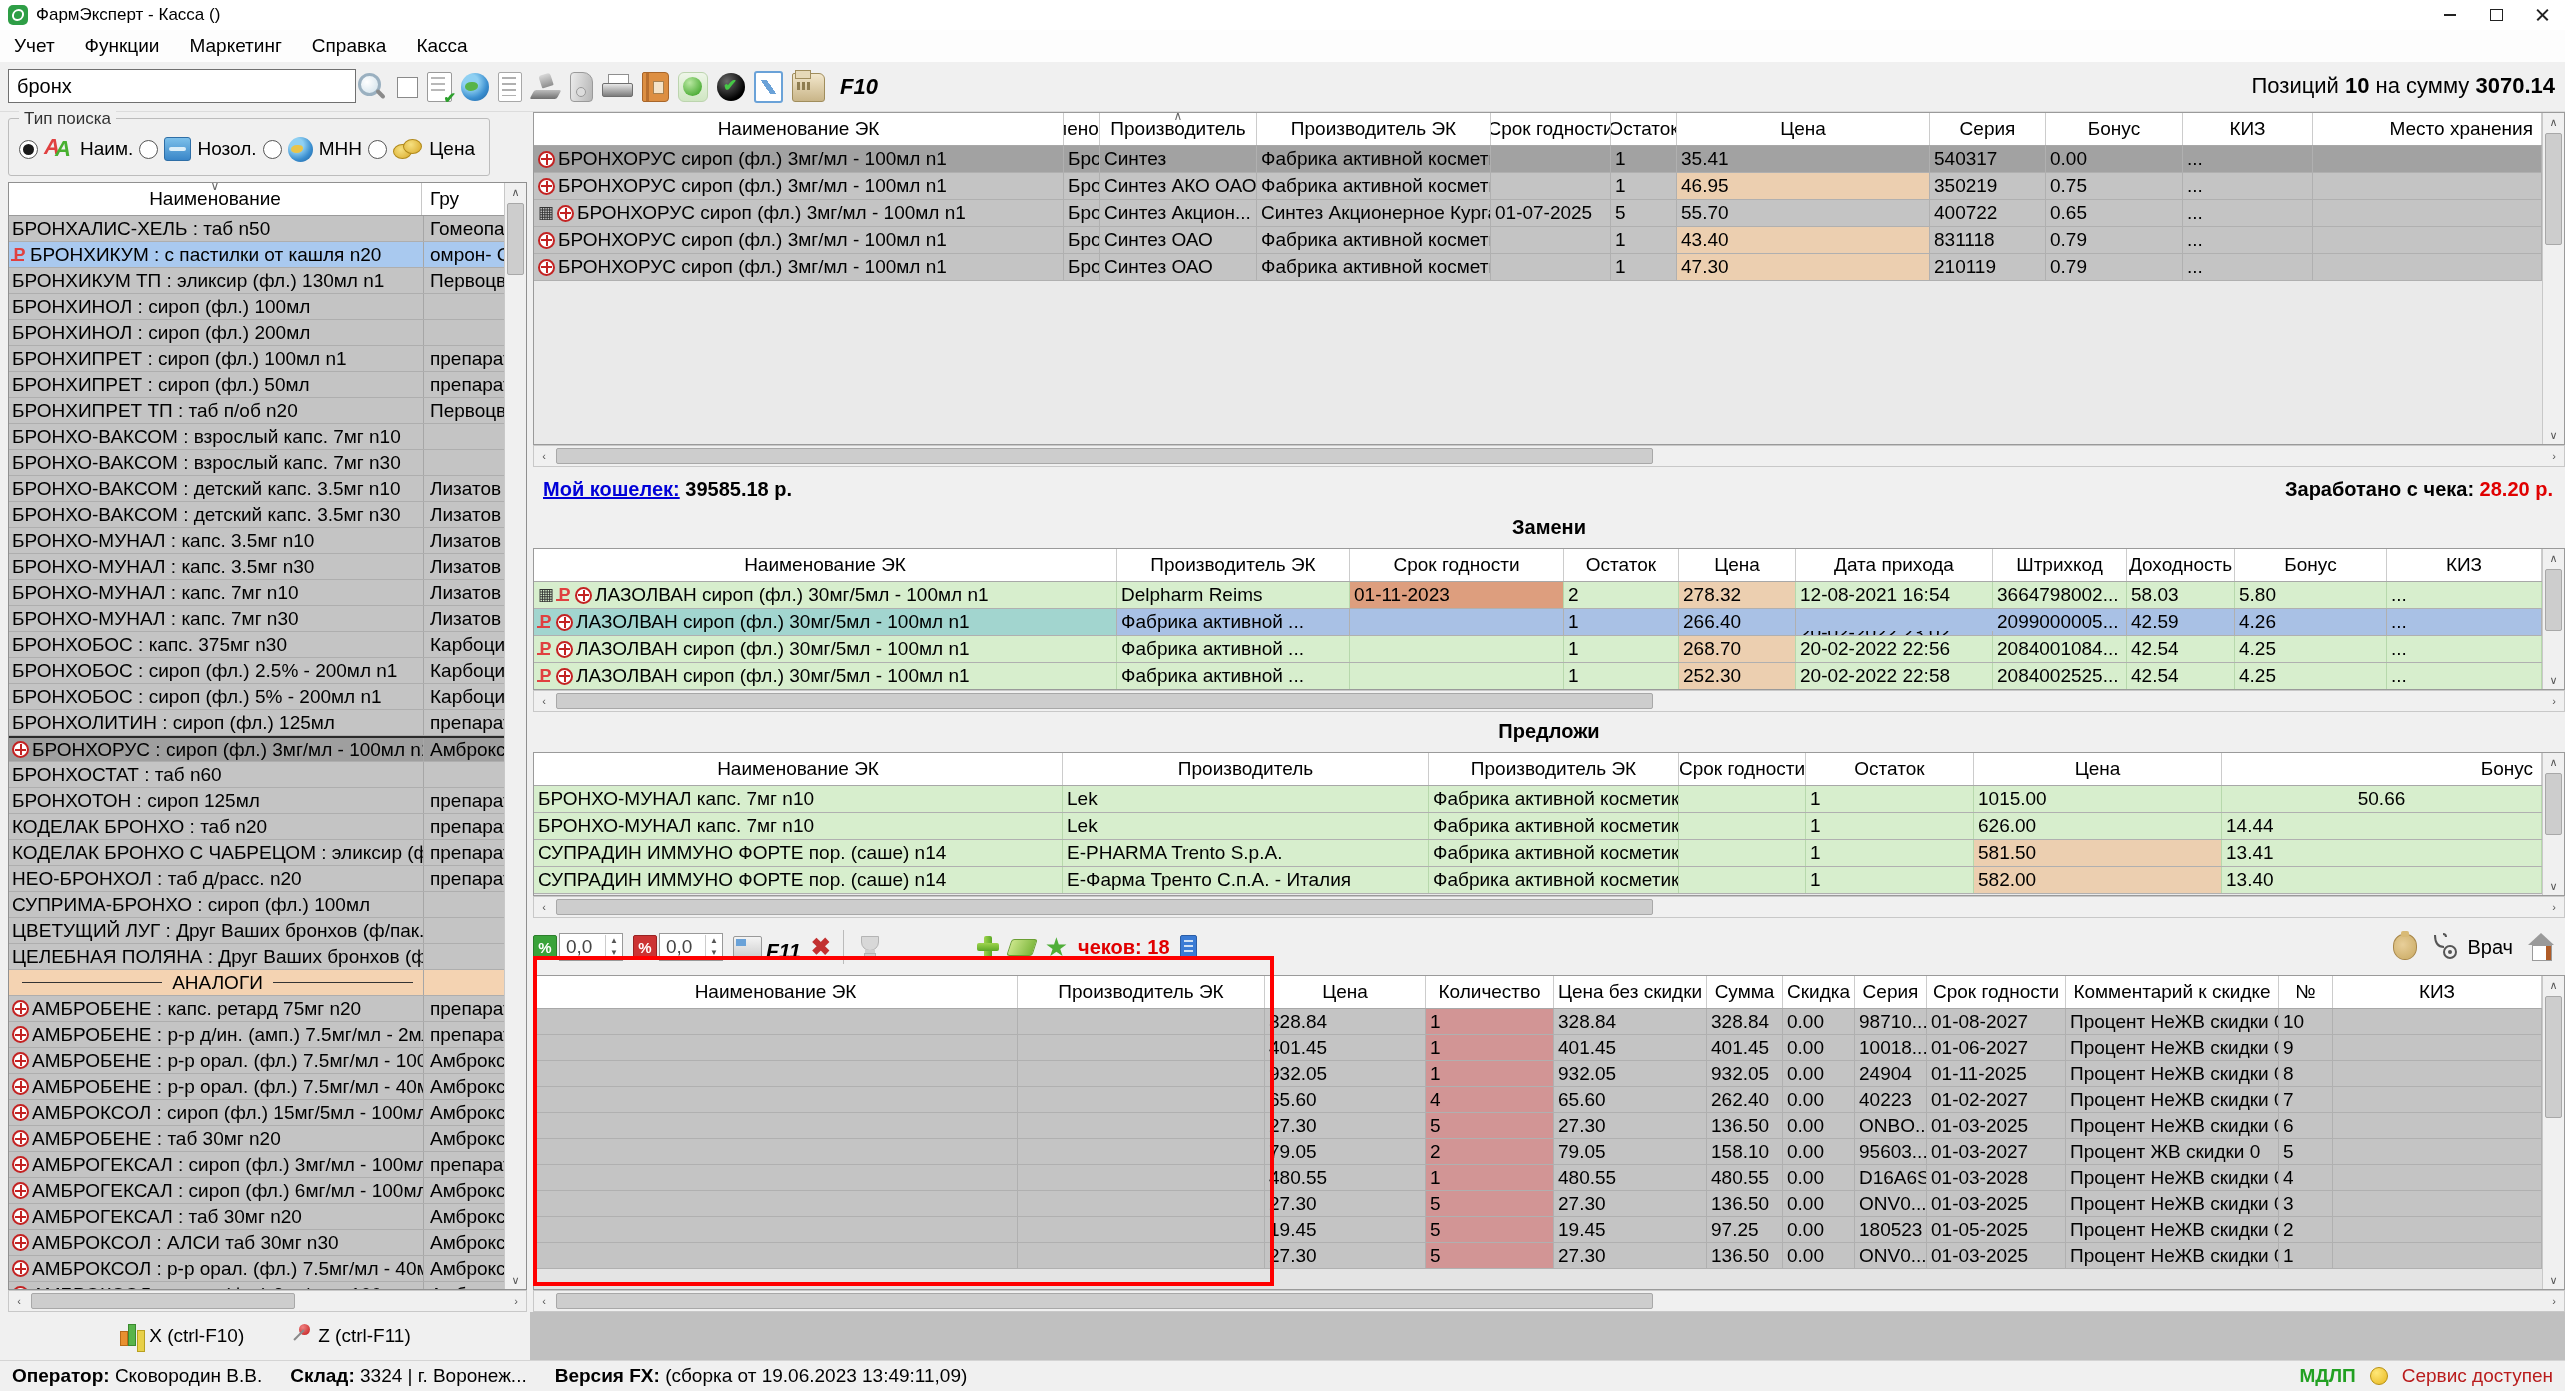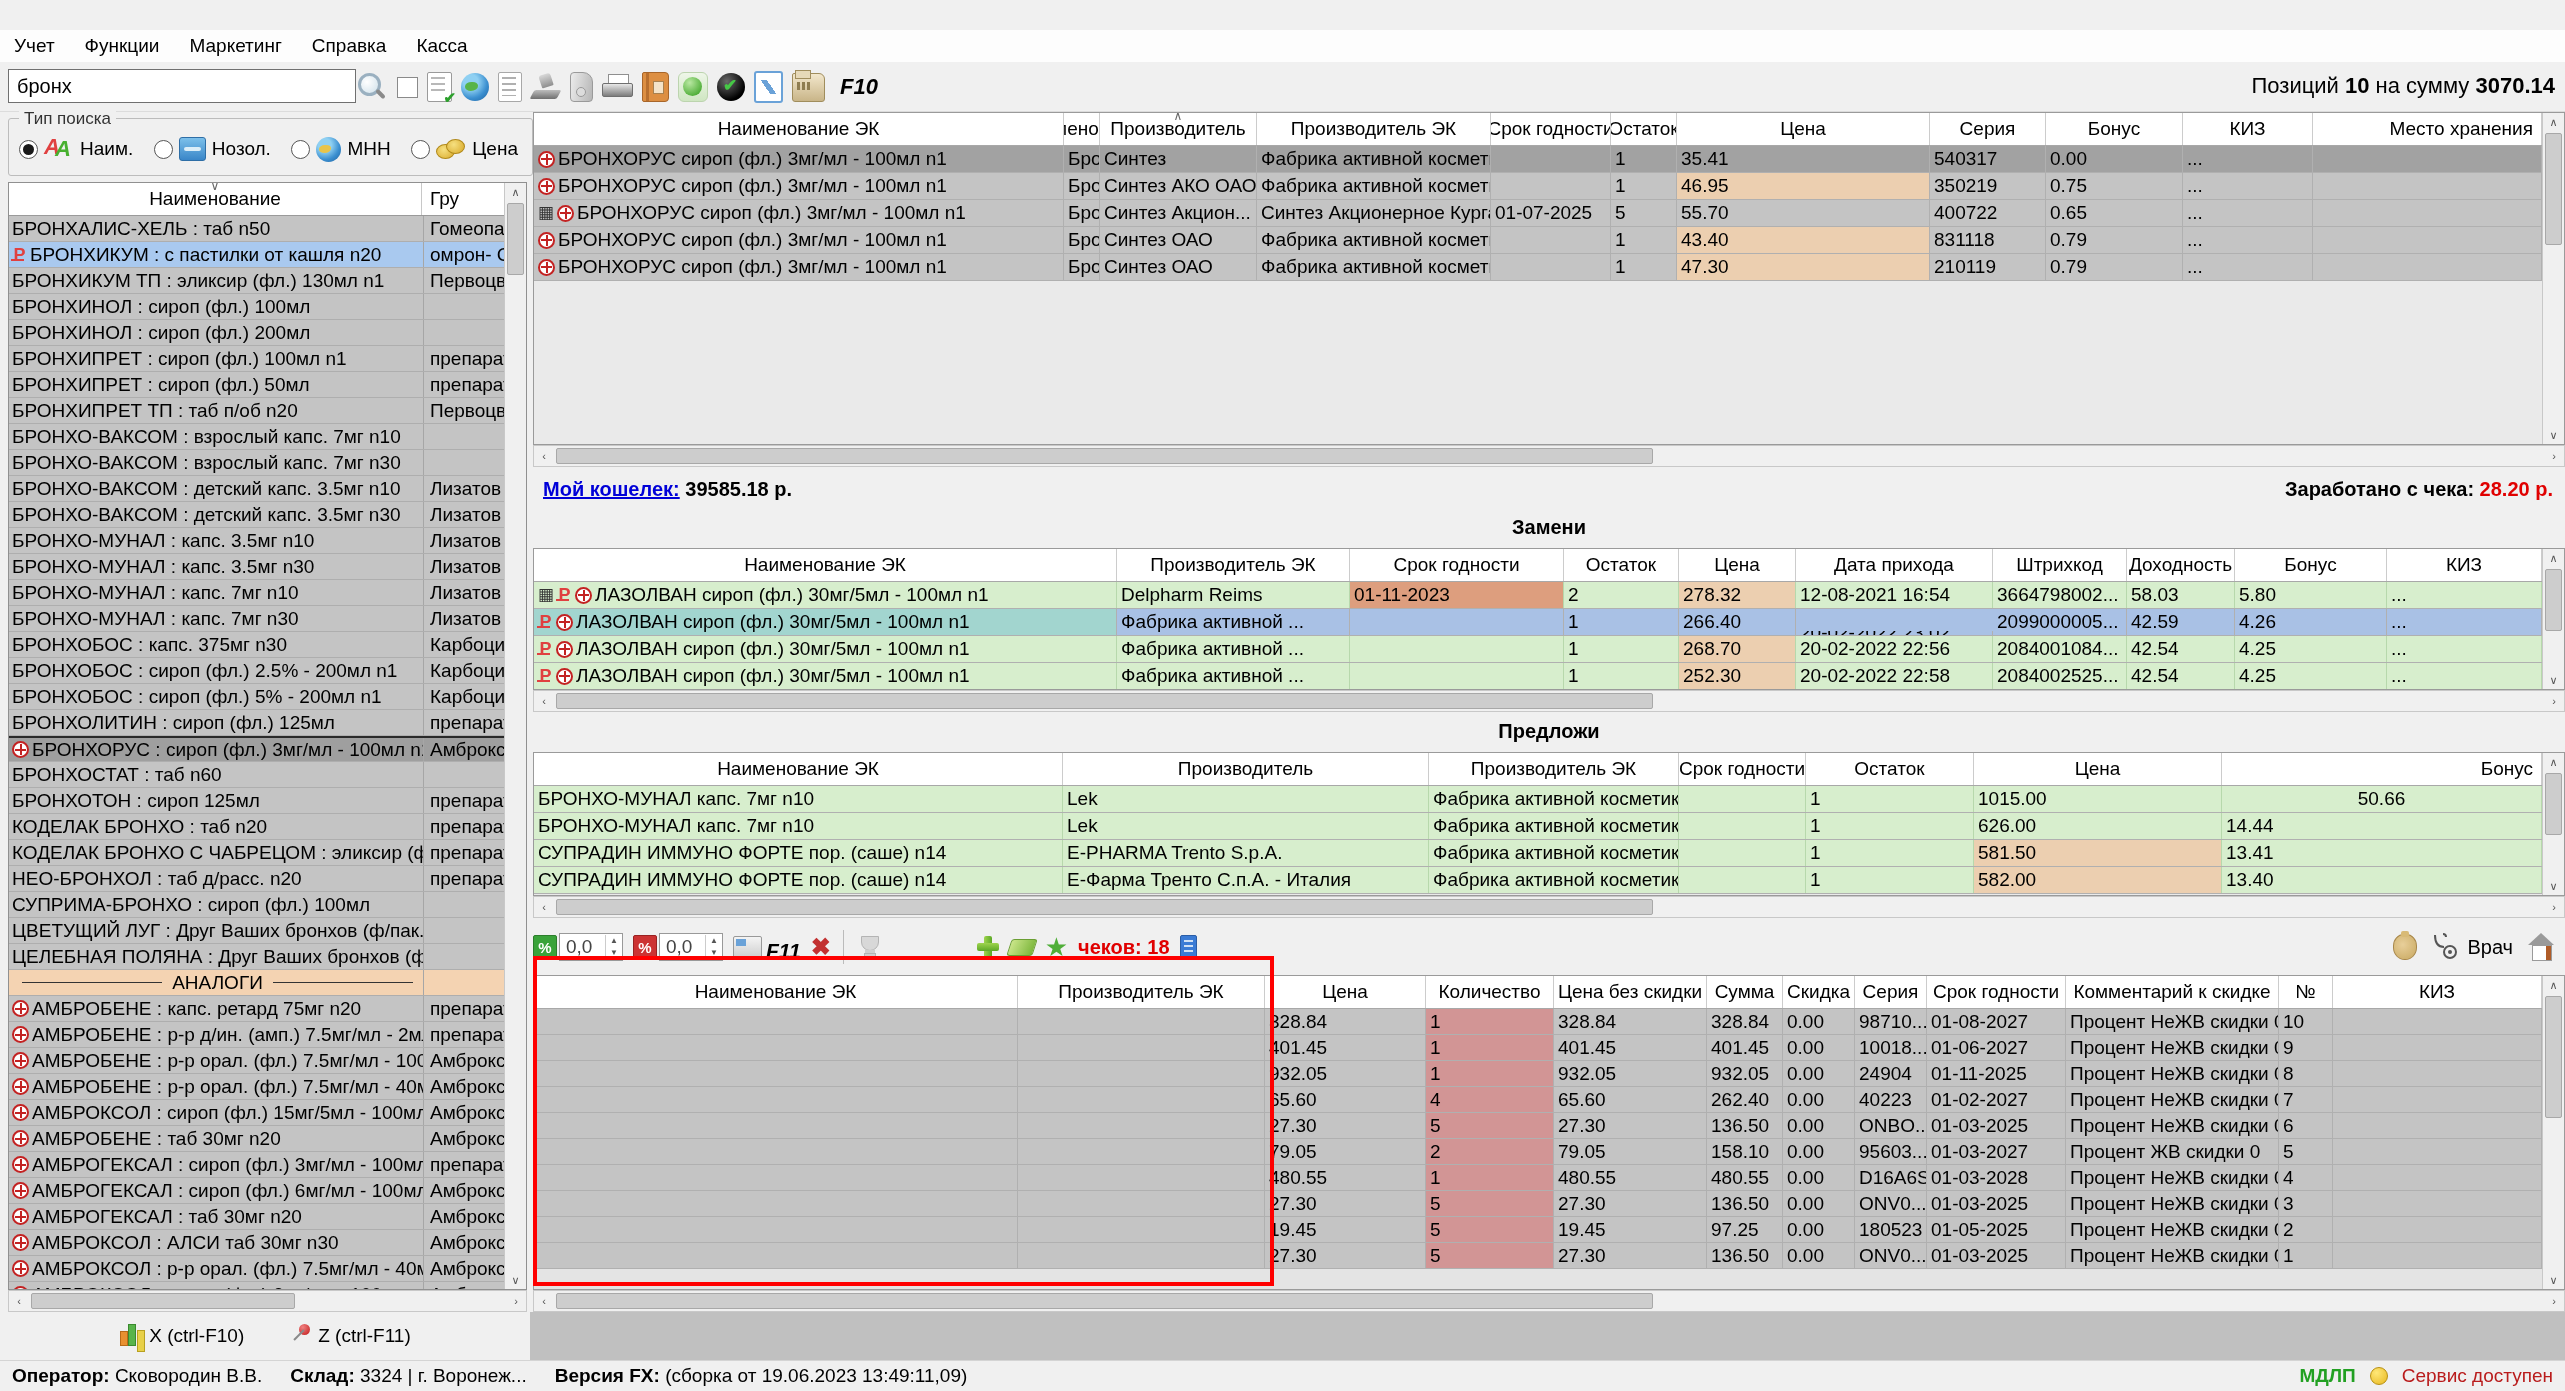--- a/index.html
+++ b/index.html
@@ -53,21 +53,21 @@
   .i-globe2::after{content:"";position:absolute;left:4px;top:4px;width:19px;height:19px;border-radius:50%;background:radial-gradient(circle at 35% 30%,#b9e8a2,#4fae38 75%);}
   .i-sphere{width:28px;height:28px;border-radius:50%;background:radial-gradient(circle at 35% 30%,#6a6a6a,#000 70%);}
   .i-sphere::after{content:"✔";position:absolute;left:6px;top:2px;color:#46c846;font-size:17px;font-weight:bold;}
   .i-chart{width:25px;height:28px;background:#fff;border:2px solid #6aa2d8;border-radius:3px;}
   .i-chart::after{content:"";position:absolute;left:2px;top:7px;right:2px;bottom:7px;background:linear-gradient(55deg,transparent 40%,#6aa2d8 40% 60%,transparent 60%);}
   .i-register{width:31px;height:27px;background:linear-gradient(#f2e7cc,#c9b astronomi88);}
   .i-register{background:linear-gradient(#f2e7cc,#c9b588);border:1px solid #a08d5c;border-radius:2px 6px 3px 3px;}
   .i-register::before{content:"";position:absolute;left:2px;top:-4px;width:14px;height:7px;background:#e6d9b8;border:1px solid #a08d5c;}
   .i-register::after{content:"";position:absolute;left:4px;top:8px;width:14px;height:8px;background:repeating-linear-gradient(90deg,#8f7d50 0 3px,transparent 3px 5px);}
   
-  .search-type{position:absolute;left:8px;top:118px;width:525px;height:58px;border:1px solid #bcbcbc;border-radius:3px;box-sizing:border-box;}
+  .search-type{position:absolute;left:8px;top:118px;width:482px;height:58px;border:1px solid #bcbcbc;border-radius:3px;box-sizing:border-box;}
   .st-legend{position:absolute;left:10px;top:-10px;background:#f0f0f0;padding:0 5px;font-size:17px;color:#333;}
   .st-row{display:flex;align-items:center;height:100%;padding:4px 14px 0 10px;box-sizing:border-box;justify-content:space-between;}
   .st-opt{display:flex;align-items:center;gap:6px;}
   .radio{width:17px;height:17px;border-radius:50%;border:1px solid #555;background:#fff;position:relative;flex:0 0 auto;}
   .radio.on::after{content:"";position:absolute;inset:3px;border-radius:50%;background:#1a1a1a;}
   .i-naim{width:30px;height:26px;position:relative;font-weight:bold;font-style:italic;font-size:22px;}
   .i-naim .a1{position:absolute;left:0;top:-2px;color:#e04040;}
   .i-naim .a2{position:absolute;left:11px;top:0;color:#48b030;}
   .i-cabinet{width:25px;height:22px;background:linear-gradient(#7cc0ea,#3a86c8);border-radius:3px;border:1px solid #2e6ea6;}
   .i-cabinet::after{content:"";position:absolute;left:4px;top:9px;right:4px;height:4px;background:#dceef8;border-radius:2px;}
@@ -178,20 +178,35 @@
   .sb-right{margin-left:auto;display:flex;align-items:center;gap:14px;}
   .mdlp{color:#22a022;font-weight:bold;}
   .service{color:#b91c1c;}
   .i-ydot{width:16px;height:16px;border-radius:50%;background:radial-gradient(circle at 35% 30%,#ffe878,#e8b820);border:1px solid #b89010;}
 </style>
 </head>
 <body>
 
 <div id="root">
 
+  <div class="titlebar">
+    <span class="app-icon"></span>
+    <span class="title-text">ФармЭксперт - Касса ()</span>
+    <span class="win-controls">
+      <span class="win-btn">
+          <span class="glyph-min"></span>
+        </span>
+      <span class="win-btn">
+          <span class="glyph-max"></span>
+        </span>
+      <span class="win-btn">
+          <span class="glyph-close"></span>
+        </span>
+    </span>
+  </div>
 
   <div class="menubar">
     <span class="menu-item">Учет</span>
     <span class="menu-item">Функции</span>
     <span class="menu-item">Маркетинг</span>
     <span class="menu-item">Справка</span>
     <span class="menu-item">Касса</span>
   </div>
 
   <div class="toolbar">

